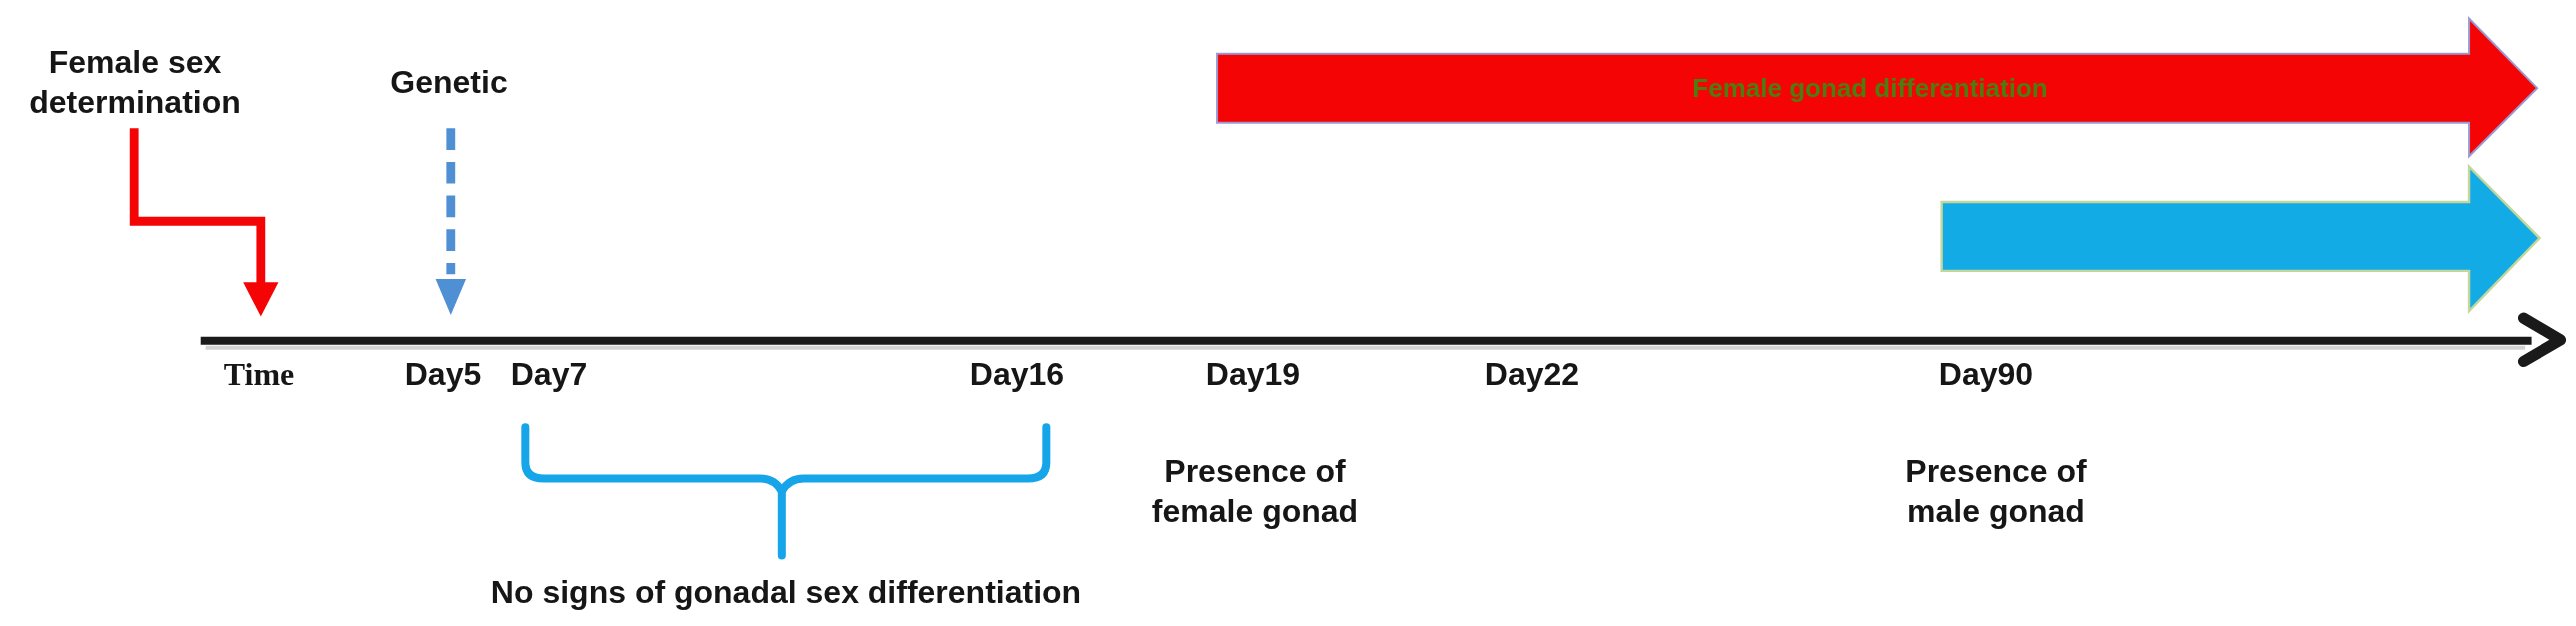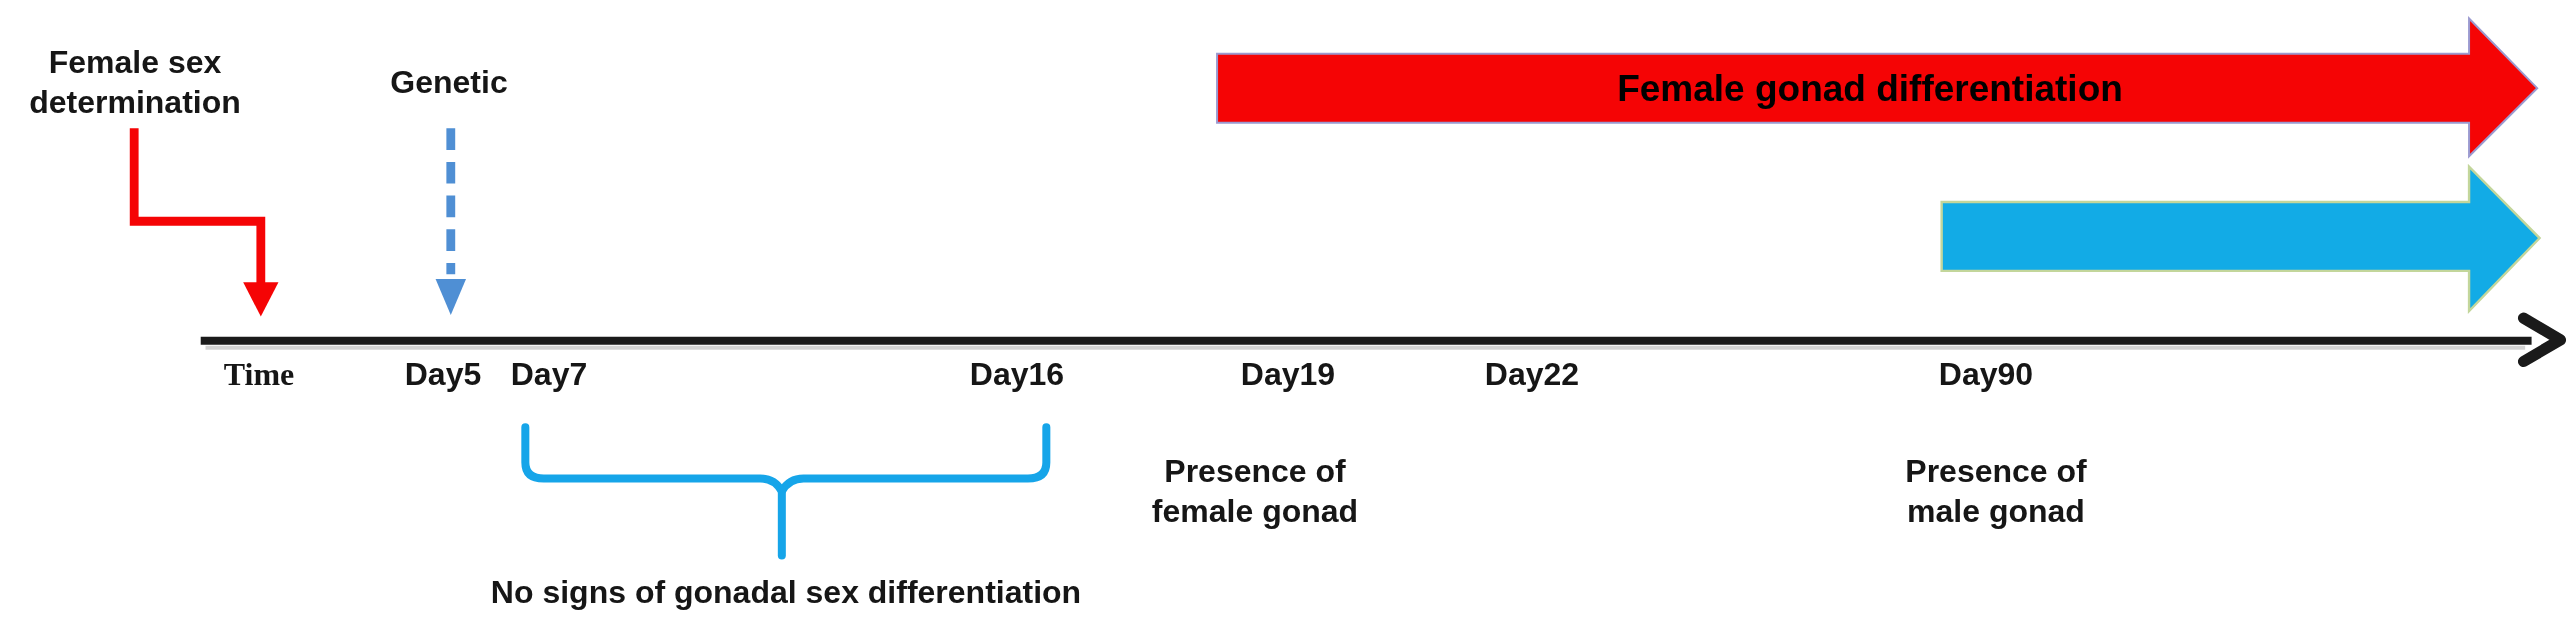--- a/index.html
+++ b/index.html
@@ -21,23 +21,23 @@
     transform: translateX(-50%);
     text-align: center;
     font-weight: bold;
     font-size: 32px;
     line-height: 40px;
     color: #161616;
     white-space: pre-line;
     letter-spacing: 0px;
   }
   .banner-lbl {
-    font-size: 37px;
+    font-size: 26px;
     line-height: 43px;
-    color: #000000;
+    color: #4d7c0f;
   }
 </style>
 </head>
 <body>
 
 <div class="canvas">
 
   <svg class="shapes" viewBox="0 0 3213 781">
 
     <g>
@@ -75,21 +75,21 @@
 
 
   <div class="lbl" style="left:259px; top:354px;font-family:Liberation Serif, serif;">Time</div>
 
   <div class="lbl" style="left:443px; top:354px;">Day5</div>
 
   <div class="lbl" style="left:549px; top:354px;">Day7</div>
 
   <div class="lbl" style="left:1017px; top:354px;">Day16</div>
 
-  <div class="lbl" style="left:1253px; top:354px;margin-left:35px;">Day19</div>
+  <div class="lbl" style="left:1253px; top:354px;">Day19</div>
 
   <div class="lbl" style="left:1532px; top:354px;">Day22</div>
 
   <div class="lbl" style="left:1986px; top:354px;">Day90</div>
 
   <div class="lbl" style="left:1255px; top:451px;">Presence of
 female gonad</div>
 
 
   <div class="lbl" style="left:1996px; top:451px;">Presence of

